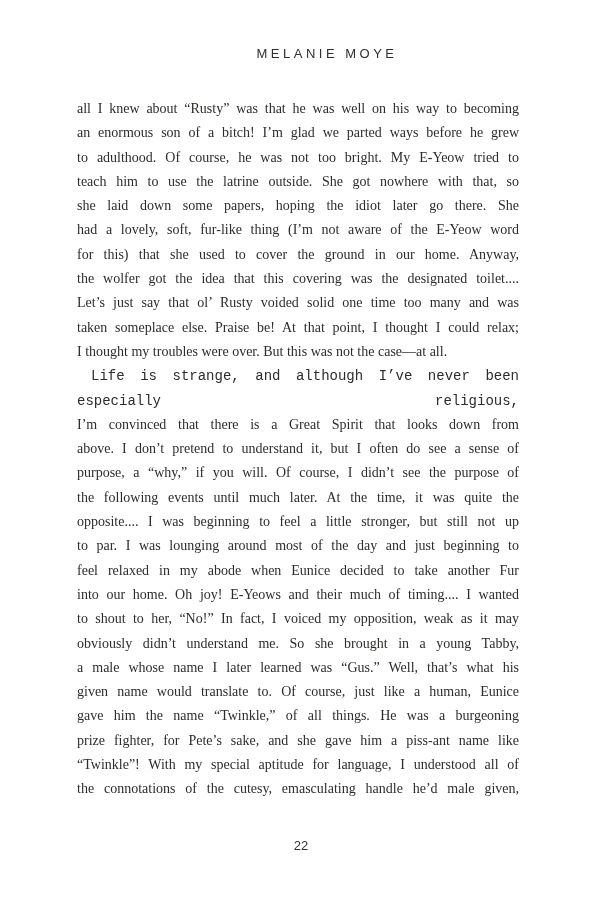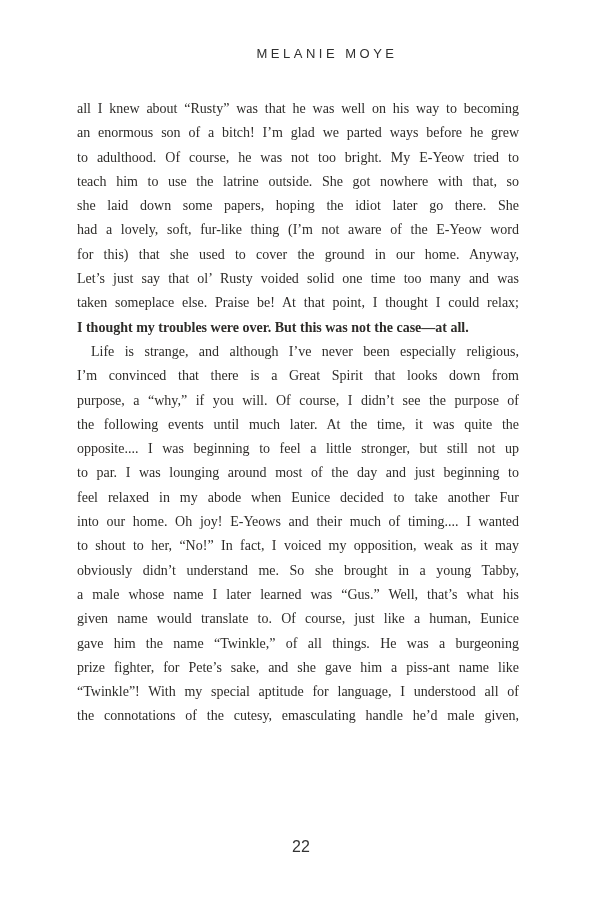--- a/index.html
+++ b/index.html
@@ -39,58 +39,60 @@
     font-size: 14px;
     line-height: 24.3px;
   }
   .paragraph { margin: 0; }
   .line {
     text-align: justify;
     text-align-last: justify;
   }
   .line.para-end {
     text-align-last: left;
-    font-weight: bold;
   }
   .line.indent {
     text-indent: 14px;
+    font-family: Liberation Mono, monospace;
   }
   .page-number {
     position: absolute;
     top: 838px;
     left: 0;
     width: 100%;
     text-align: center;
     font-family: "Liberation Sans", sans-serif;
-    font-size: 16px;
+    font-size: 13px;
     color: #333333;
   }
 </style>
 </head>
 <body>
 
 <div class="book-page">
   <div class="running-header">MELANIE MOYE</div>
 
   <div class="text-block">
       <div class="paragraph">
         <div class="line">all I knew about “Rusty” was that he was well on his way to becoming</div>
         <div class="line">an enormous son of a bitch! I’m glad we parted ways before he grew</div>
         <div class="line">to adulthood. Of course, he was not too bright. My E-Yeow tried to</div>
         <div class="line">teach him to use the latrine outside. She got nowhere with that, so</div>
         <div class="line">she laid down some papers, hoping the idiot later go there. She</div>
         <div class="line">had a lovely, soft, fur-like thing (I’m not aware of the E-Yeow word</div>
         <div class="line">for this) that she used to cover the ground in our home. Anyway,</div>
+        <div class="line">the wolfer got the idea that this covering was the designated toilet....</div>
         <div class="line">Let’s just say that ol’ Rusty voided solid one time too many and was</div>
         <div class="line">taken someplace else. Praise be! At that point, I thought I could relax;</div>
         <div class="line para-end">I thought my troubles were over. But this was not the case—at all.</div>
       </div>
       <div class="paragraph">
         <div class="line indent">Life is strange, and although I’ve never been especially religious,</div>
         <div class="line">I’m convinced that there is a Great Spirit that looks down from</div>
+        <div class="line">above. I don’t pretend to understand it, but I often do see a sense of</div>
         <div class="line">purpose, a “why,” if you will. Of course, I didn’t see the purpose of</div>
         <div class="line">the following events until much later. At the time, it was quite the</div>
         <div class="line">opposite.... I was beginning to feel a little stronger, but still not up</div>
         <div class="line">to par. I was lounging around most of the day and just beginning to</div>
         <div class="line">feel relaxed in my abode when Eunice decided to take another Fur</div>
         <div class="line">into our home. Oh joy! E-Yeows and their much of timing.... I wanted</div>
         <div class="line">to shout to her, “No!” In fact, I voiced my opposition, weak as it may</div>
         <div class="line">obviously didn’t understand me. So she brought in a young Tabby,</div>
         <div class="line">a male whose name I later learned was “Gus.” Well, that’s what his</div>
         <div class="line">given name would translate to. Of course, just like a human, Eunice</div>

